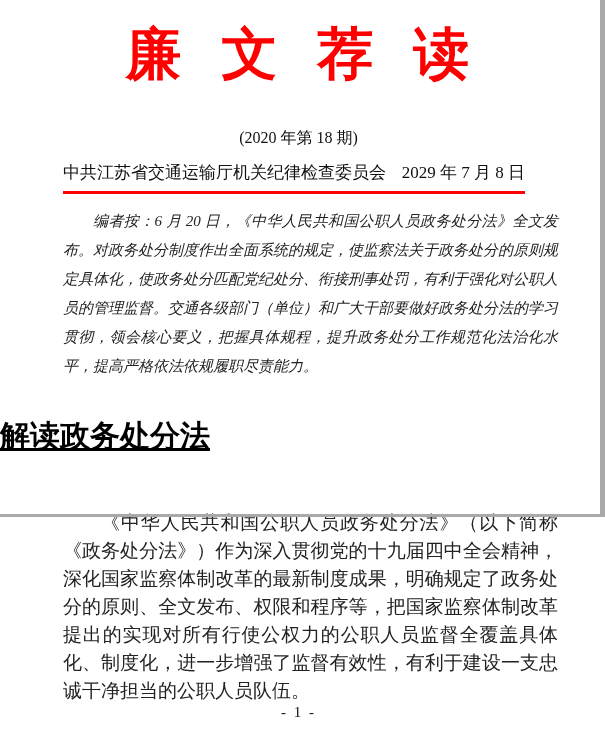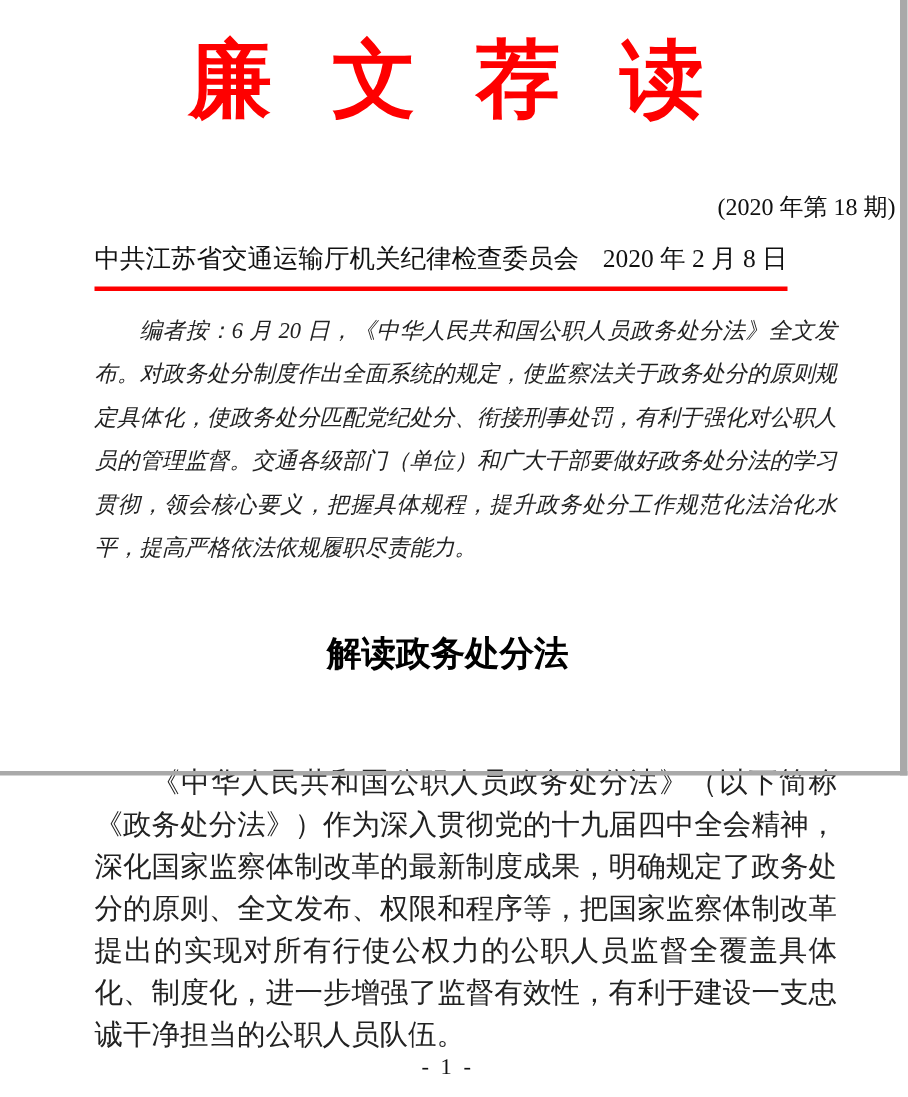--- a/index.html
+++ b/index.html
@@ -31,21 +31,21 @@
     text-align: center;
     font-size: 56px; font-weight: bold;
     color: #fe0000;
     letter-spacing: 2px;
     word-spacing: 22px;
     line-height: 1.15;
     white-space: nowrap;
   }
   .issue-line {
     position: absolute; top: 128px; left: 0; right: 8px;
-    text-align: right;
+    text-align: center;
     font-size: 16px;
     color: #111;
   }
   .header-row {
     position: absolute; top: 161px; left: 63px;
     width: 462px;
     display: flex; justify-content: space-between; align-items: baseline;
     font-size: 17px;
     color: #111;
     white-space: nowrap;
@@ -59,24 +59,25 @@
     position: absolute; top: 207px; left: 63px;
     width: 495px;
     font-size: 15px; line-height: 29px;
     text-indent: 2em;
     text-align: justify;
     font-style: italic; 
     color: #222;
   }
   .article-title {
     position: absolute; top: 423px; left: 0; right: 8px;
-    text-align: center;
-    font-size: 23px; font-weight: bold;
+    text-align: left;
+    font-size: 30px; font-weight: bold;
     line-height: 26px;
     color: #000;
+    text-decoration: underline;
   }
   .article-body {
     position: absolute; top: 509px; left: 63px;
     width: 495px;
     font-size: 19px; line-height: 28px;
     text-indent: 2em;
     text-align: justify;
     color: #222;
   }
   .page-number {
@@ -91,21 +92,21 @@
 <body>
 
 <div class="page">
 
   <div class="masthead">廉 文 荐 读</div>
 
   <div class="issue-line">(2020 年第 18 期)</div>
 
   <div class="header-row">
     <span>中共江苏省交通运输厅机关纪律检查委员会</span>
-    <span>2020 年 2 月 8 日</span>
+    <span>2029 年 7 月 8 日</span>
   </div>
 
   <div class="red-rule"></div>
 
   <p class="editor-note">编者按：6 月 20 日，《中华人民共和国公职人员政务处分法》全文发布。对政务处分制度作出全面系统的规定，使监察法关于政务处分的原则规定具体化，使政务处分匹配党纪处分、衔接刑事处罚，有利于强化对公职人员的管理监督。交通各级部门（单位）和广大干部要做好政务处分法的学习贯彻，领会核心要义，把握具体规程，提升政务处分工作规范化法治化水平，提高严格依法依规履职尽责能力。</p>
 
   <h1 class="article-title">
     <div>解读政务处分法</div>
   </h1>
 

